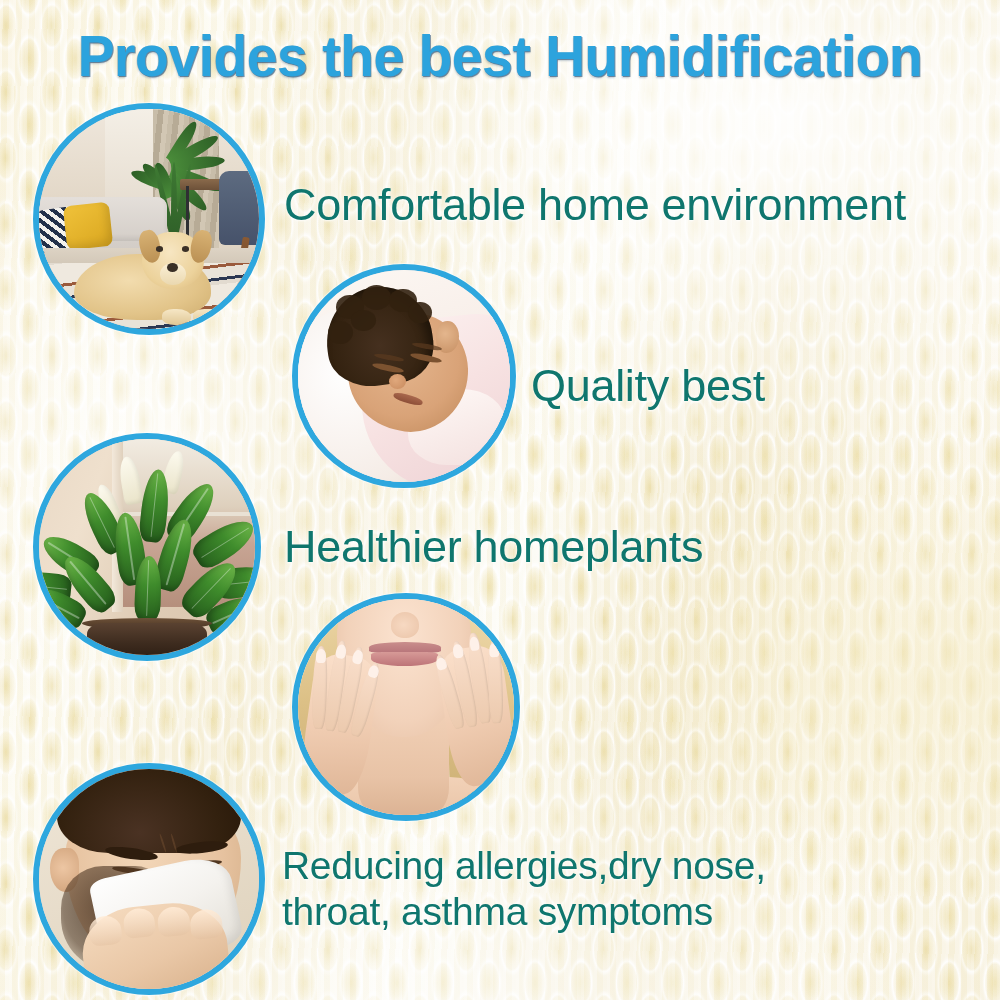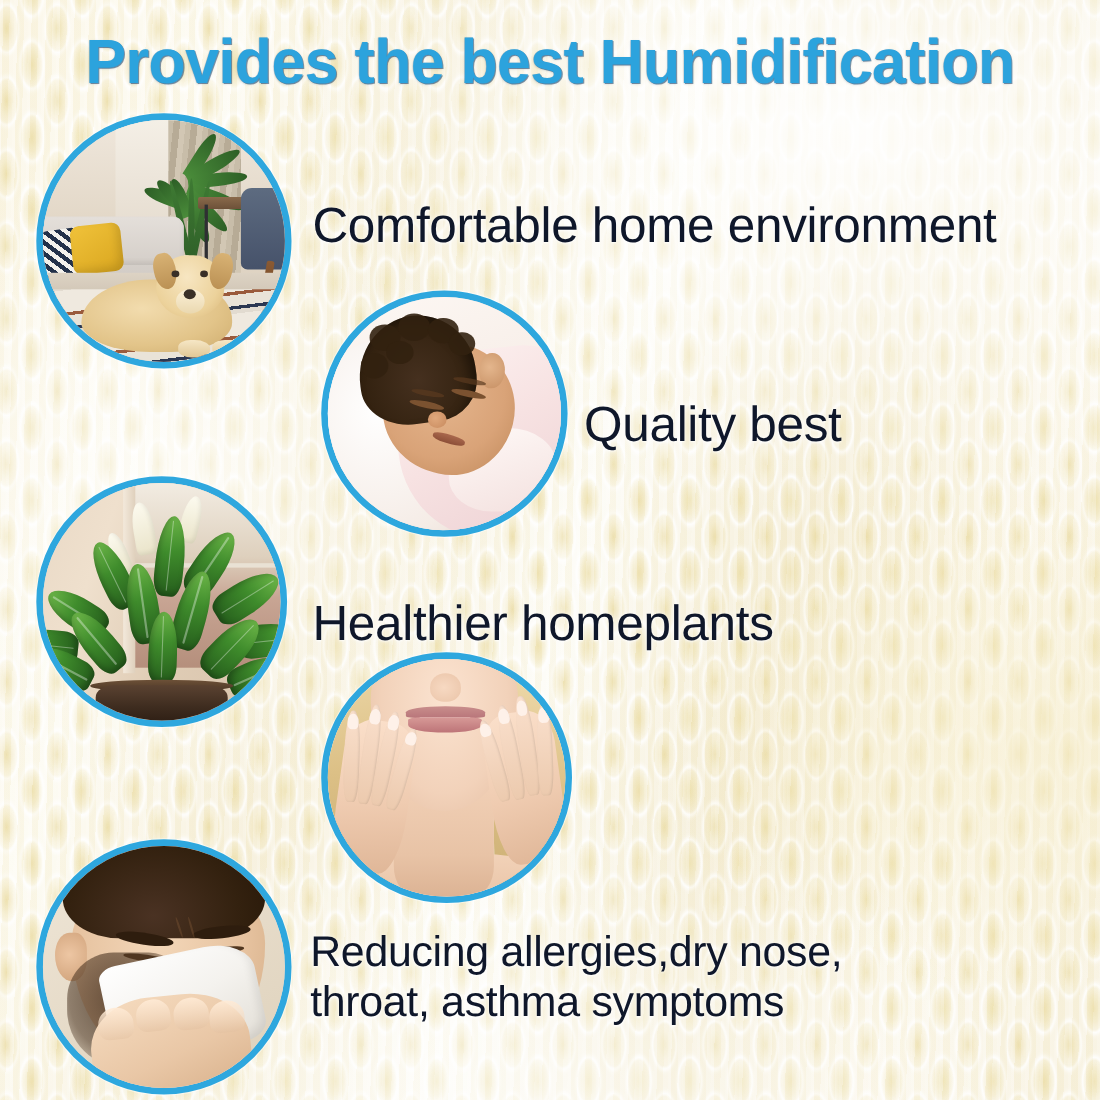--- a/index.html
+++ b/index.html
@@ -298,29 +298,29 @@
                 transform: rotate(-6deg); }
   .b5 .knuck  { position:absolute; height:30%; width:22%;
                 background: linear-gradient(180deg, rgba(255,235,214,.9), rgba(224,190,158,.4));
                 border-radius: 50% 50% 30% 30%; }
 
   
   .caption {
     position: absolute;
     font-family: "Liberation Sans", sans-serif;
     font-weight: normal;
-    color: #0f172a;
+    color: #0f766e;
     line-height: 1.08;
     letter-spacing: -0.3px;
     text-shadow: 0 1px 2px rgba(255,255,255,.85), 0 0 6px rgba(255,255,255,.7);
     white-space: pre-line;
   }
   .c1 { left: 284px; top: 181px; font-size: 45px; }
   .c2 { left: 531px; top: 362px; font-size: 45px; }
-  .c3 { left: 284px; top: 523px; font-size: 45px; margin-top: 20px; }
+  .c3 { left: 284px; top: 523px; font-size: 45px; }
   .c4 { left: 531px; top: 683px; font-size: 45px; }
   .c5 { left: 282px; top: 843px; font-size: 39px; line-height: 1.18; }
 </style>
 </head>
 <body>
 
 <div class="poster">
 
   <div class="bg-base"></div>
   <div class="bg-cells"></div>

